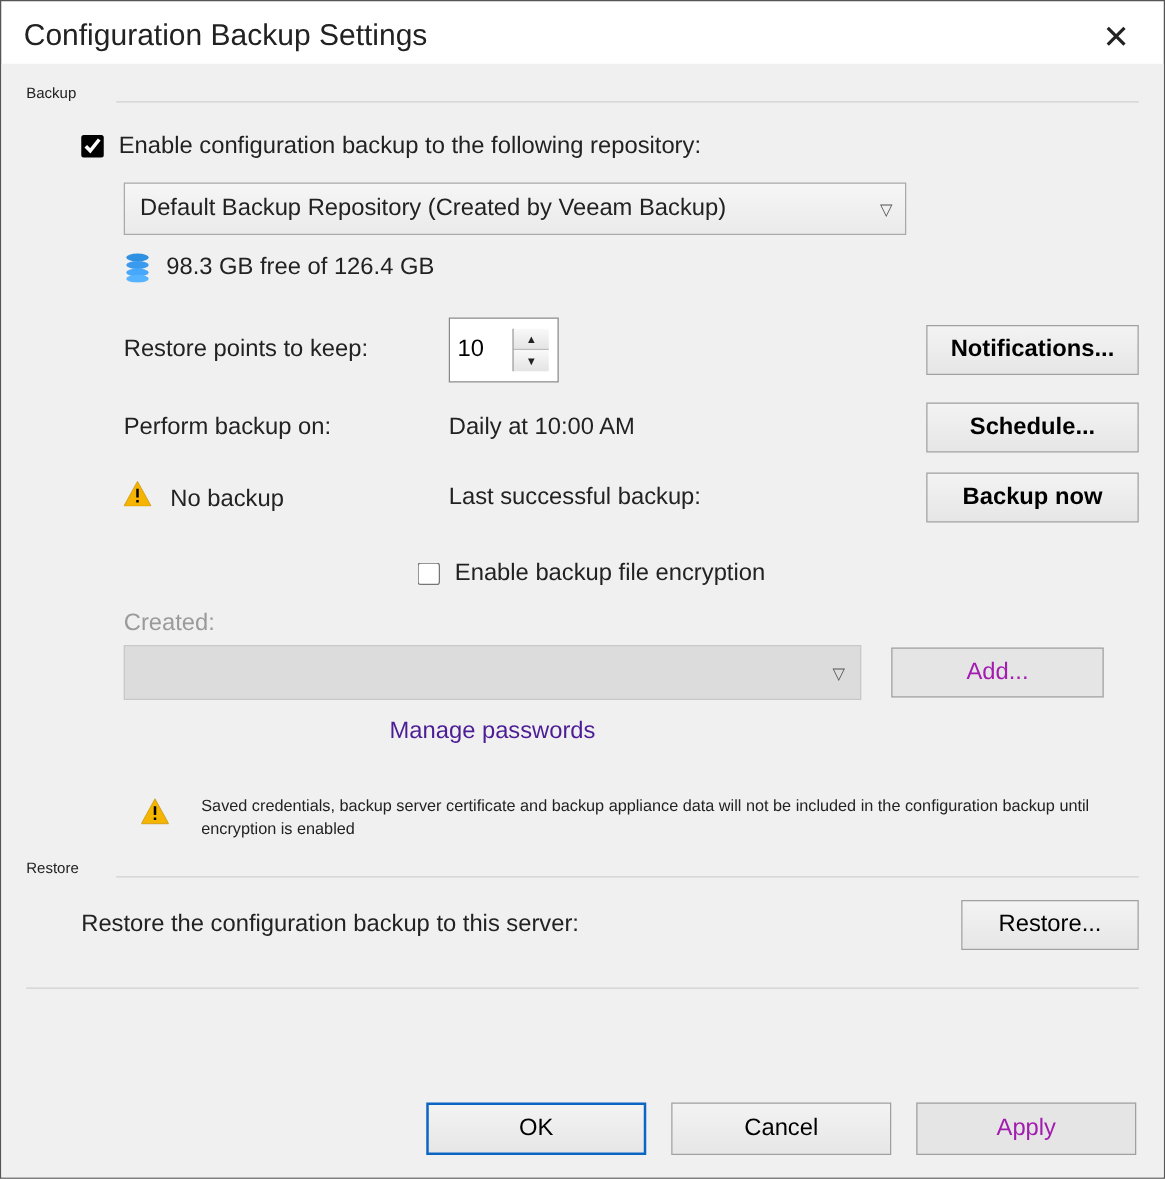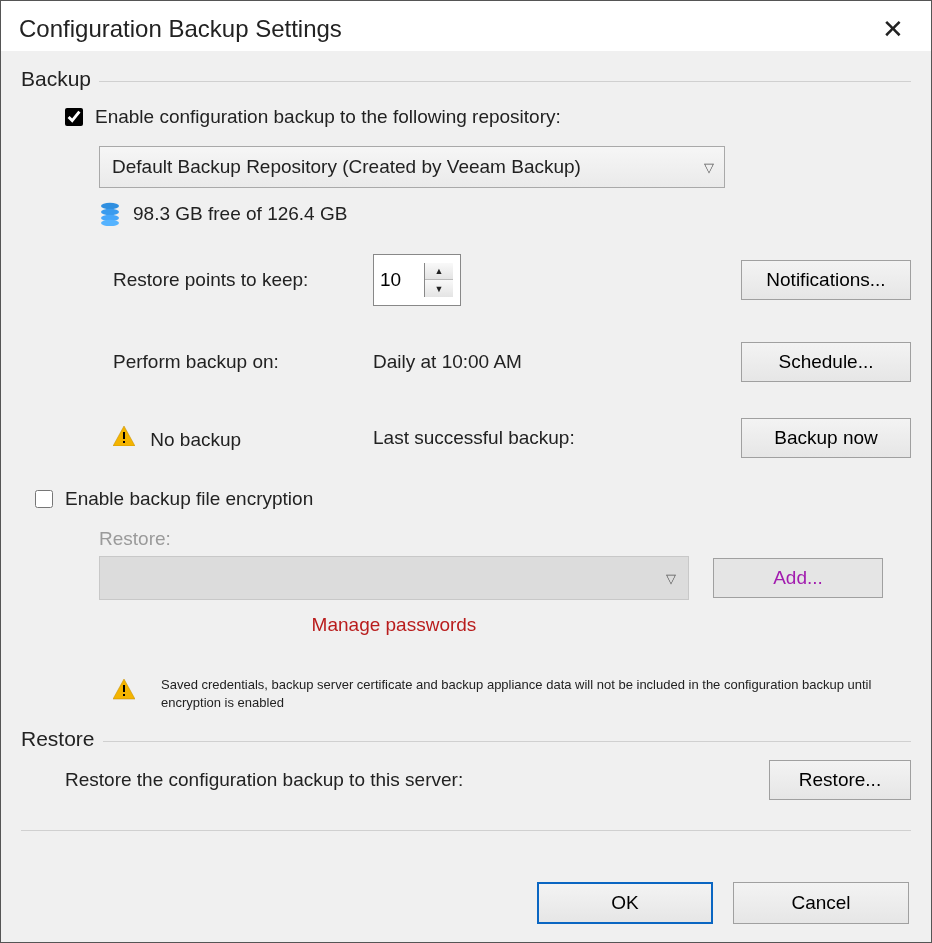--- a/index.html
+++ b/index.html
@@ -39,21 +39,21 @@
   
   .group {
     position:relative;
     margin: 10px 0 30px 0;
   }
   .group .legend {
     position:absolute;
     top:-14px; left:0;
     background:#f0f0f0;
     padding-right:8px;
-    font-size:21px;
+    font-size:12px;
   }
   .group .group-line {
     border-top:1px solid #d0d0d0;
     margin-left: 72px;
     margin-right: 0;
     height:0;
   }
   .group-inner { padding: 24px 0 0 44px; }
   .checkbox-row { display:flex; align-items:center; margin: 0 0 18px 0; }
   input[type=checkbox] {
@@ -71,22 +71,22 @@
     padding:0 10px 0 12px;
     cursor:pointer;
   }
   .chev { font-size:13px; color:#555; }
   .free-row { margin-left:34px; display:flex; align-items:center; gap:12px; margin-top:14px; margin-bottom:28px; }
   .disk-icon svg { display:block; }
   .grid3 {
     display:grid;
     grid-template-columns: 260px 1fr 180px;
     align-items:center;
-    row-gap: 36px;
-    margin-left:48px;
+    row-gap: 16px;
+    margin-left:34px;
     margin-right:0;
   }
   .spin-wrap {
     display:flex; align-items:center; width:88px; height:52px;
     border:1px solid #888;
     background:#fff;
   }
   .spin-wrap input {
     width:50px; height:100%; border:none; outline:none;
     font: inherit; padding-left:6px; background:transparent;
@@ -101,41 +101,41 @@
   .btn {
     height:40px;
     border:1px solid #a0a0a0;
     background:linear-gradient(#f3f3f3,#e6e6e6);
     font: inherit;
     padding:0 6px;
     cursor:pointer;
     width:170px;
     text-align:center;
   }
-  .btn.right { justify-self:end; }
+  .btn.right { justify-self:end;font-weight:bold; }
   .btn[disabled] {
     color:#a21caf;
     background:#e5e5e5;
     cursor:default;
   }
   .warn-icon {
     display:inline-flex; align-items:center; justify-content:center;
     width:22px; height:20px; margin-right:10px;
   }
   .warn-icon svg { display:block; }
   .encrypt-block { margin-top: 30px; }
   .password-label { color:#9a9a9a; margin-left:34px; margin-bottom:6px; }
   .password-row { display:flex; align-items:center; gap:24px; margin-left:34px; }
   .password-select {
     width: 590px; height:44px; border:1px solid #c8c8c8;
     background:#dcdcdc; display:flex; align-items:center; justify-content:flex-end;
     padding-right:12px; color:#888; cursor:default;
   }
   .manage-row { text-align:center; margin-left:34px; width:590px; margin-top:14px; }
-  .manage-link { color:#b91c1c; }
+  .manage-link { color:#4c1d95; }
   .warn-block { display:flex; gap:16px; margin:40px 0 20px 48px; max-width:760px; }
   .warn-text { line-height:1.35; font-size:13px; flex:1; }
   .restore-row { display:flex; align-items:center; justify-content:space-between; margin:18px 0 10px 0; padding-left:44px; }
   .hr { border:none; border-top:1px solid #d0d0d0; margin:20px 0; }
   .footer-btns {
     position:absolute; bottom:18px; right:22px; display:flex; gap:20px;
   }
   .footer-btns .btn { width:176px; height:42px; }
   .btn.primary { border:2px solid #0a66c2; background:linear-gradient(#f3f3f3,#e6e6e6); }
 </style>
@@ -201,25 +201,25 @@
               <rect x="10" y="15" width="2" height="2" fill="#000"></rect>
             </svg>
           </span>
           <span>No backup</span>
         </span>
         <span>Last successful backup:</span>
         <button class="btn right">Backup now</button>
       </div>
 
       <div class="encrypt-block">
-        <div class="checkbox-row" style="margin-left:-30px;">
+        <div class="checkbox-row" style="margin-left:-30px;justify-content:center;">
           <input type="checkbox" style="">
           <span>Enable backup file encryption</span>
         </div>
-        <div class="password-label">Restore:</div>
+        <div class="password-label">Created:</div>
         <div class="password-row">
           <div class="password-select">
             <span class="chev">▽</span>
           </div>
           <button class="btn" disabled="" style="width:170px;">Add...</button>
         </div>
         <div class="manage-row">
           <span class="manage-link">Manage passwords</span>
         </div>
       </div>
@@ -245,15 +245,16 @@
       <span>Restore the configuration backup to this server:</span>
       <button class="btn" style="width:142px;">Restore...</button>
     </div>
   </div>
 
   <hr class="hr">
 
   <div class="footer-btns">
     <button class="btn primary">OK</button>
     <button class="btn">Cancel</button>
+    <button class="btn" disabled="">Apply</button>
   </div>
 
 </div>
 
 </body></html>

